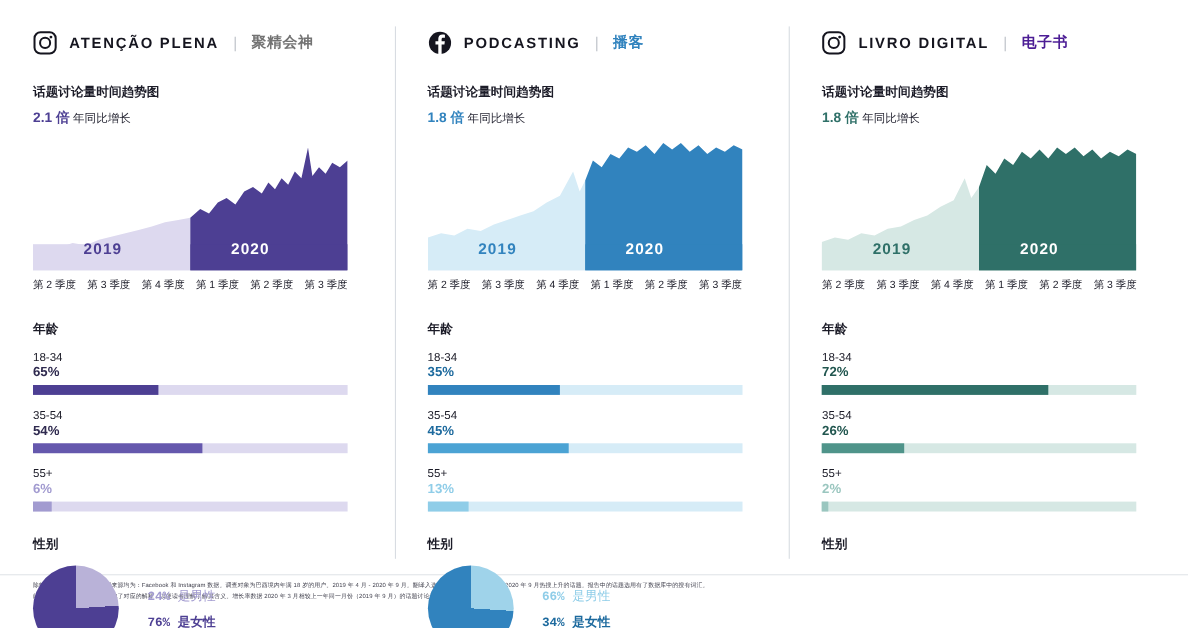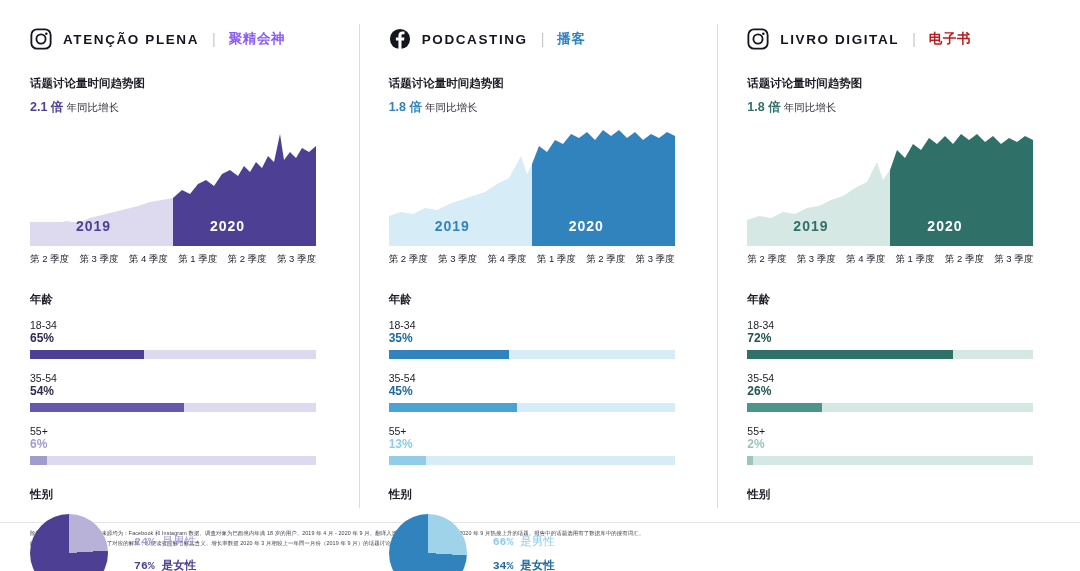--- a/index.html
+++ b/index.html
@@ -69,21 +69,21 @@
     <div class="panel-head">
       <span class="brand-icon">
         <svg width="22" height="22" viewBox="0 0 24 24">
             <rect x="1.5" y="1.5" width="21" height="21" rx="6" fill="none" stroke="#15151f" stroke-width="2"></rect>
             <circle cx="12" cy="12" r="5" fill="none" stroke="#15151f" stroke-width="2"></circle>
             <circle cx="17.8" cy="6.2" r="1.4" fill="#15151f"></circle>
           </svg>
       </span>
       <span class="brand-name">ATENÇÃO PLENA</span>
       <span class="brand-sep">|</span>
-      <span class="brand-cn" style="color:#8b5cf6">聚精会神</span>
+      <span class="brand-cn" style="color:#737373">聚精会神</span>
     </div>
 
     <div class="section-title">话题讨论量时间趋势图</div>
     <div class="growth">
       <b style="color:#4d3f93">2.1 倍</b>
       <span>年同比增长</span>
     </div>
 
     <div class="trend">
       <svg width="286" height="120" viewBox="0 0 286 120">
@@ -224,21 +224,21 @@
     <div class="panel-head">
       <span class="brand-icon">
         <svg width="22" height="22" viewBox="0 0 24 24">
             <rect x="1.5" y="1.5" width="21" height="21" rx="6" fill="none" stroke="#15151f" stroke-width="2"></rect>
             <circle cx="12" cy="12" r="5" fill="none" stroke="#15151f" stroke-width="2"></circle>
             <circle cx="17.8" cy="6.2" r="1.4" fill="#15151f"></circle>
           </svg>
       </span>
       <span class="brand-name">LIVRO DIGITAL</span>
       <span class="brand-sep">|</span>
-      <span class="brand-cn" style="color:#b91c1c">电子书</span>
+      <span class="brand-cn" style="color:#4c1d95">电子书</span>
     </div>
 
     <div class="section-title">话题讨论量时间趋势图</div>
     <div class="growth">
       <b style="color:#2f7068">1.8 倍</b>
       <span>年同比增长</span>
     </div>
 
     <div class="trend">
       <svg width="286" height="120" viewBox="0 0 286 120">

